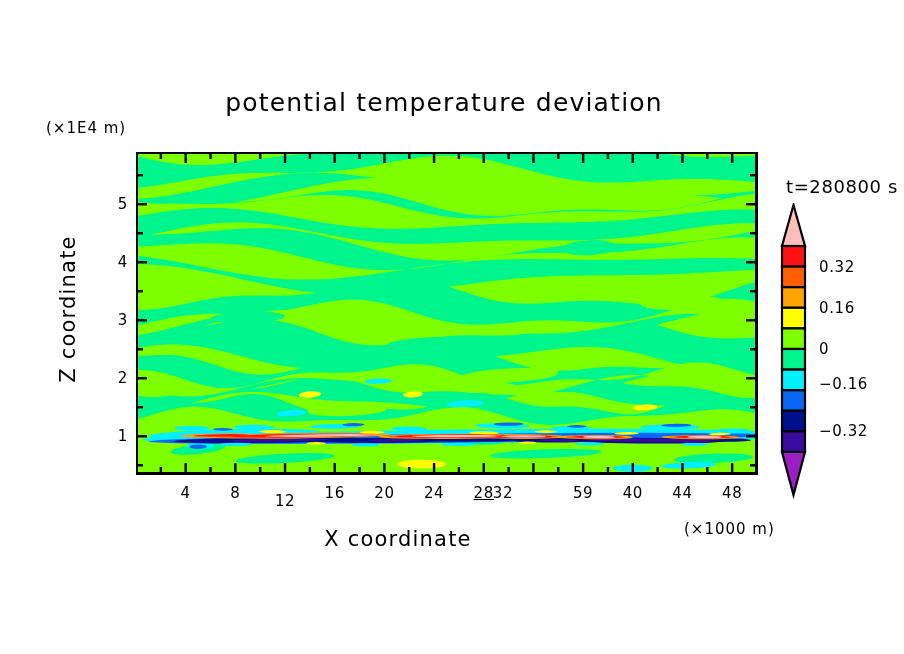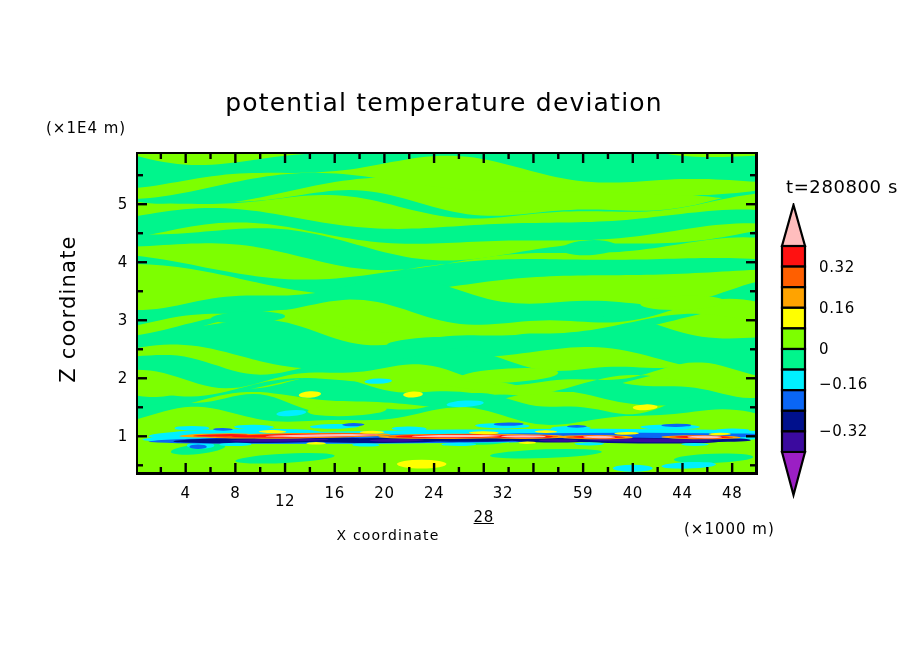--- a/index.html
+++ b/index.html
@@ -7,21 +7,21 @@
        font-family:"DejaVu Sans","Liberation Sans",sans-serif;color:#000;}
   #root{position:absolute;left:0;top:0;width:904px;height:654px;background:#fff;}
 
   .txt{position:absolute;white-space:nowrap;color:#000;letter-spacing:0.5px;}
 
   #title{left:0;top:88px;width:888px;text-align:center;font-size:25px;letter-spacing:1.2px;}
   #zunits{left:46px;top:119px;font-size:15px;letter-spacing:1px;}
   #xunits{left:684px;top:508px;font-size:15px;letter-spacing:1px;margin-top:12px;}
   #timestamp{left:786px;top:176px;font-size:18px;letter-spacing:0.6px;}
 
-  #xaxis-title{left:8px;top:527px;width:760px;text-align:center;font-size:14px;letter-spacing:1.2px;}
+  #xaxis-title{left:18px;top:527px;width:760px;text-align:center;font-size:21px;letter-spacing:1.2px;}
   #yaxis-title{position:absolute;left:-27px;top:297px;width:190px;text-align:center;
                font-size:21px;letter-spacing:1.2px;transform:rotate(-90deg);transform-origin:50% 50%;}
 
   .xtick-lbl{font-size:15px;text-align:center;transform:translateX(-50%);letter-spacing:0.6px;}
   .ytick-lbl{font-size:15px;text-align:right;transform:translateY(-50%);letter-spacing:0.6px;}
   .cb-lbl{font-size:15px;transform:translateY(-50%);letter-spacing:0.6px;}
 
   #plotsvg{position:absolute;left:136px;top:152px;}
   #cbsvg{position:absolute;left:776px;top:203px;}
 </style>
@@ -214,21 +214,21 @@
       <line x1="621" y1="23.207207207207205" x2="614" y2="23.207207207207205" stroke="#000" stroke-width="2.4"></line>
     </svg>
 
   <div id="xticks">
       <div class="txt xtick-lbl" style="left: 185.68px; top: 484px;">4</div>
       <div class="txt xtick-lbl" style="left: 235.36px; top: 484px;">8</div>
       <div class="txt xtick-lbl" style="left: 285.04px; top: 484px; margin-top: 8px;">12</div>
       <div class="txt xtick-lbl" style="left: 334.72px; top: 484px;">16</div>
       <div class="txt xtick-lbl" style="left: 384.4px; top: 484px;">20</div>
       <div class="txt xtick-lbl" style="left: 434.08px; top: 484px;">24</div>
-      <div class="txt xtick-lbl" style="left: 483.76px; top: 508px; text-decoration: underline;">28</div>
+      <div class="txt xtick-lbl" style="left: 483.76px; top: 484px; text-decoration: underline;">28</div>
       <div class="txt xtick-lbl" style="left: 503px; top: 484px;">32</div>
       <div class="txt xtick-lbl" style="left: 583.12px; top: 484px;">59</div>
       <div class="txt xtick-lbl" style="left: 632.8px; top: 484px;">40</div>
       <div class="txt xtick-lbl" style="left: 682.48px; top: 484px;">44</div>
       <div class="txt xtick-lbl" style="left: 732.16px; top: 484px;">48</div>
     </div>
   <div id="yticks">
       <div class="txt ytick-lbl" style="left: 98px; width: 30px; top: 436.288px;">1</div>
       <div class="txt ytick-lbl" style="left: 98px; width: 30px; top: 378.27px;">2</div>
       <div class="txt ytick-lbl" style="left: 98px; width: 30px; top: 320.252px;">3</div>

